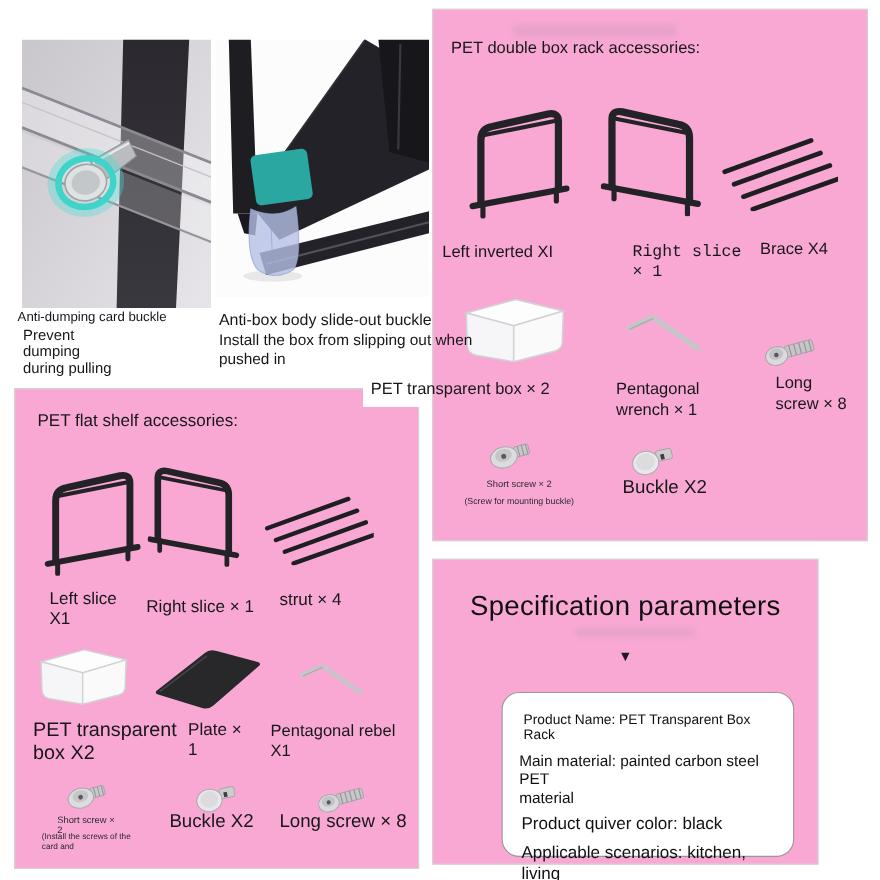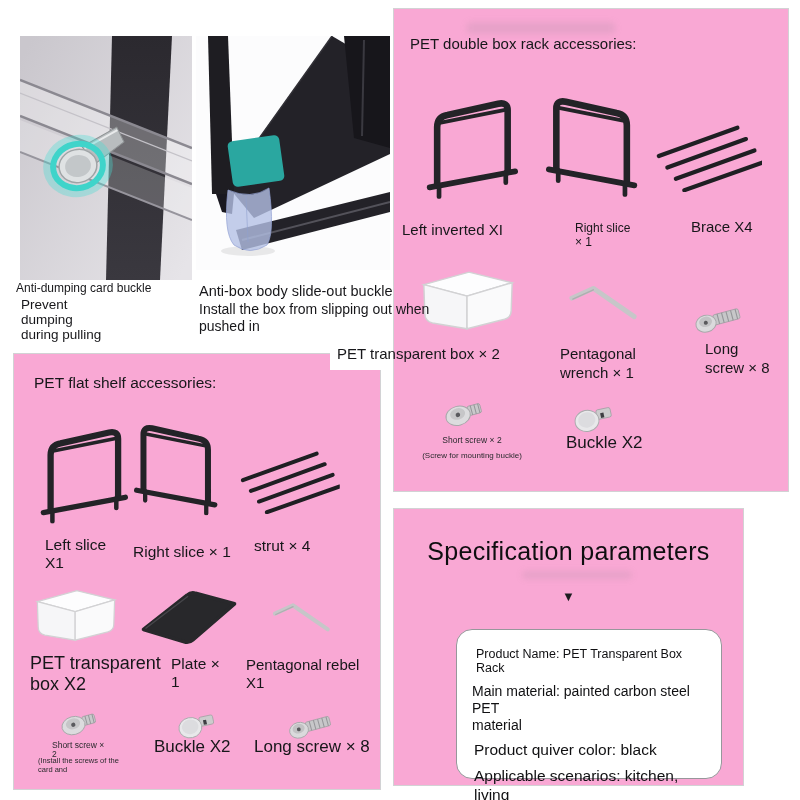--- a/index.html
+++ b/index.html
@@ -95,21 +95,21 @@
         <use href="#sym-frame"></use>
       </svg>
     <svg class="icon flip" style="left:152px;top:82px;" width="94" height="106" viewBox="0 0 100 112">
         <use href="#sym-frame"></use>
       </svg>
     <svg class="icon" style="left:262px;top:114px;" width="106" height="70" viewBox="0 0 112 72">
         <use href="#sym-rods"></use>
       </svg>
 
     <div class="lbl" style="left:8px;top:212px;font-size:15px;">Left inverted XI</div>
-    <div class="lbl" style="left:181px;top:212px;font-size:12px;">Right slice
+    <div class="lbl" style="left:181px;top:212px;font-size:15px;font-family:Liberation Mono, monospace;">Right slice
 × 1</div>
     <div class="lbl" style="left:297px;top:209px;font-size:15px;">Brace X4</div>
 
     <svg class="icon" style="left:26px;top:258px;" width="96" height="66" viewBox="0 0 100 66">
         <use href="#sym-box"></use>
       </svg>
     <svg class="icon" style="left:172px;top:272px;" width="78" height="42" viewBox="0 0 80 42">
         <use href="#sym-wrench"></use>
       </svg>
     <svg class="icon" style="left:298px;top:288px;" width="56" height="42" viewBox="0 0 60 42">

